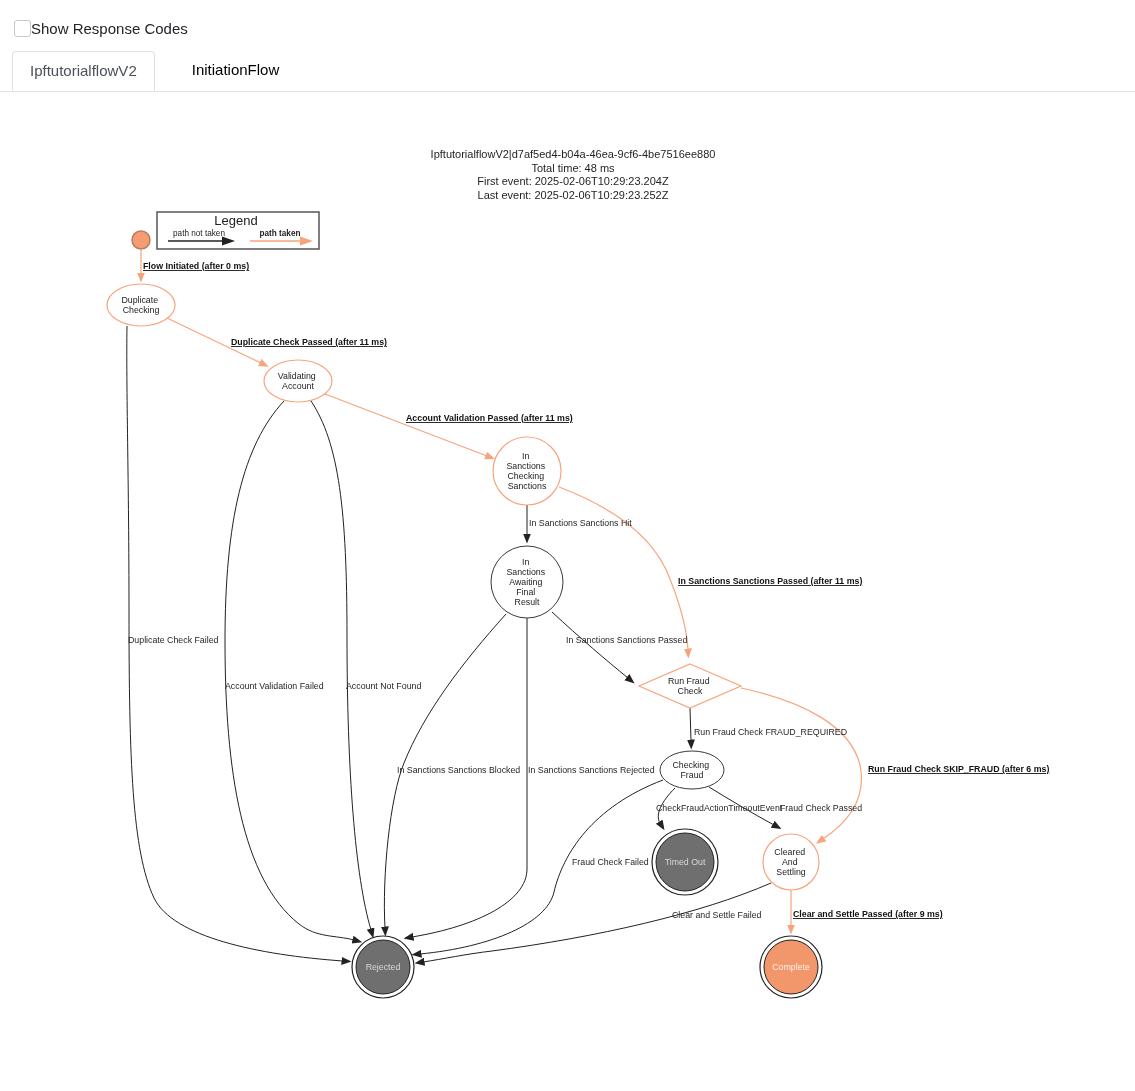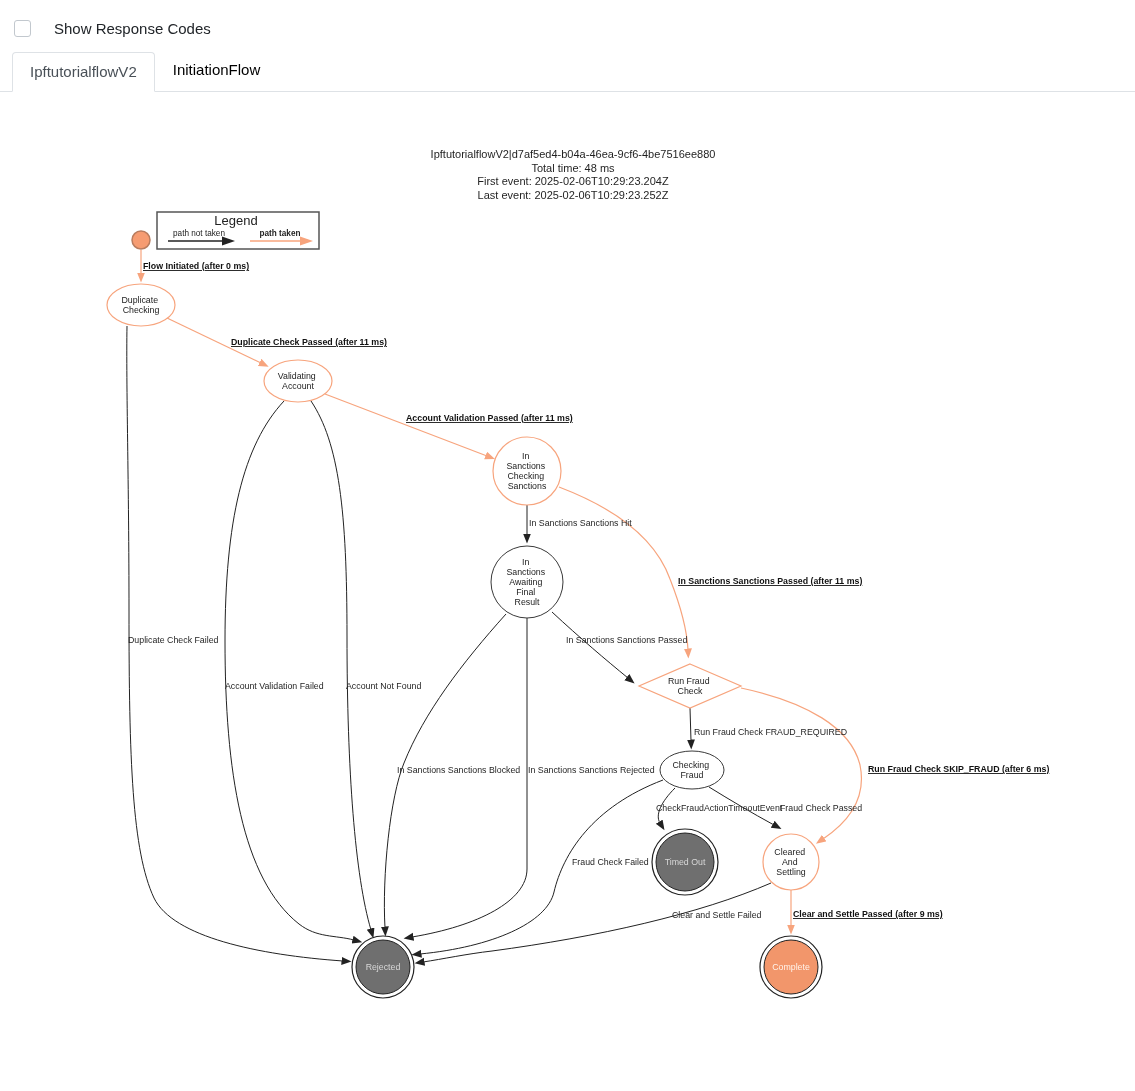--- a/index.html
+++ b/index.html
@@ -2,26 +2,26 @@
 <html><head>
 <meta charset="utf-8">
 <style>
   html,body{margin:0;padding:0;background:#fff;}
   body{width:1135px;height:1091px;position:relative;overflow:hidden;
        font-family:"Liberation Sans",sans-serif;color:#212529;}
   .modal-header{height:57px;box-sizing:border-box;border-bottom:1px solid #ebedef;
        display:flex;align-items:center;justify-content:space-between;padding:0 18px 0 24px;}
   .modal-title{font-size:19px;font-weight:700;margin:0;color:#212529;}
   .close-btn{background:none;border:none;padding:4px;cursor:pointer;line-height:0;}
-  .checkbox-row{display:flex;align-items:center;gap:23px;margin:20px 0 0 14px;
+  .checkbox-row{display:flex;align-items:center;gap:0;margin:20px 0 0 14px;
        font-size:15px;color:#212529;cursor:pointer;text-align:right;}
   .checkbox{width:17px;height:17px;border:1px solid #c2c8ce;border-radius:3px;
        background:#fff;display:inline-block;box-sizing:border-box;}
-  .tabs{display:flex;align-items:center;border-bottom:1px solid #dee2e6;
-       margin-top:14px;padding-left:12px;height:41px;box-sizing:border-box;}
+  .tabs{display:flex;align-items:flex-start;border-bottom:1px solid #dee2e6;
+       margin-top:14px;padding-left:12px;height:41px;box-sizing:border-box;gap:19px;}
   .tab{font-size:15px;height:40px;line-height:38px;box-sizing:border-box;white-space:nowrap;}
   .tab.active{border:1px solid #dee2e6;border-bottom:1px solid #fff;margin-bottom:-1px;
        border-radius:4px 4px 0 0;background:#fff;color:#495057;padding:0 17px;}
   .tab.inactive{color:#000000;padding:0 18px;cursor:pointer;}
   svg.graph{display:block;}
   svg text{font-family:"Liberation Sans",sans-serif;}
   .ht{font-size:11px;fill:#1f1f1f;}
   .el{font-size:8.8px;fill:#1f1f1f;}
   .elb{font-size:8.8px;font-weight:700;fill:#111;text-decoration:underline;}
   .nt{font-size:8.8px;fill:#222;}

